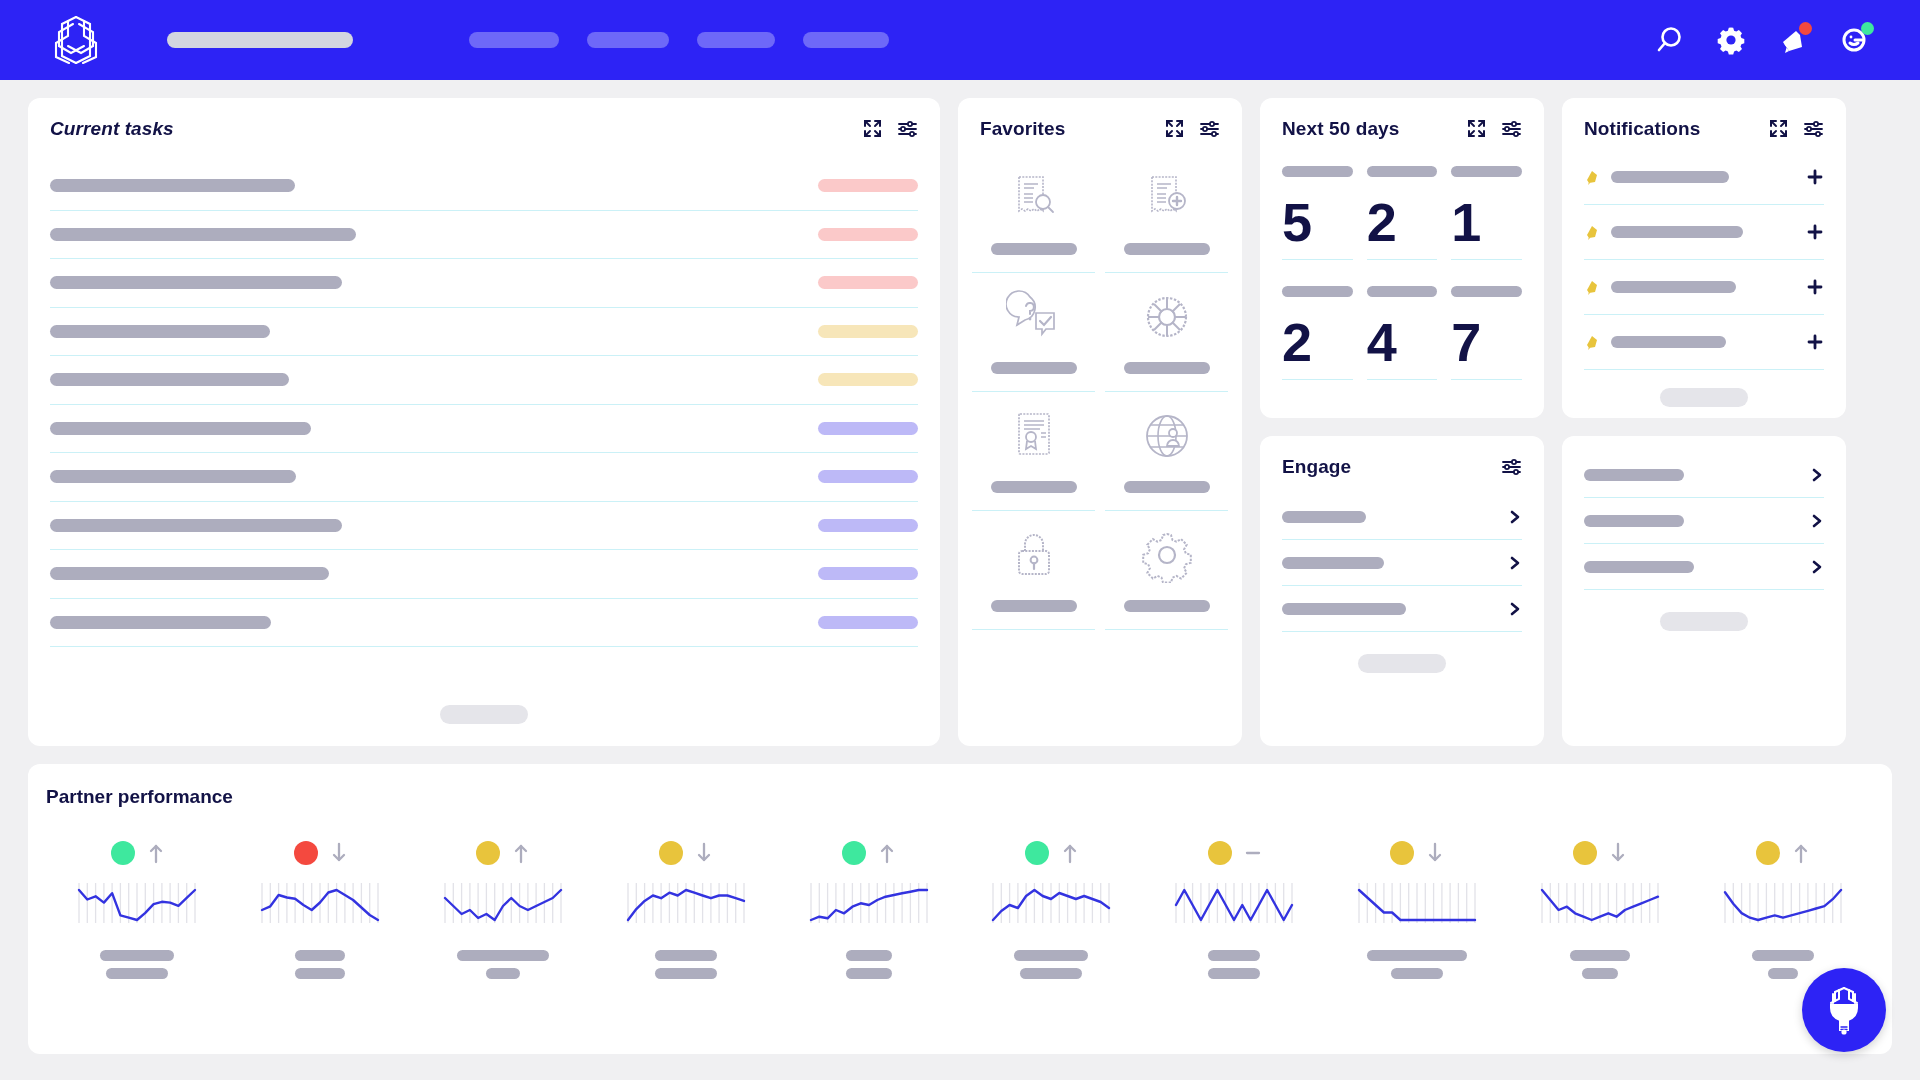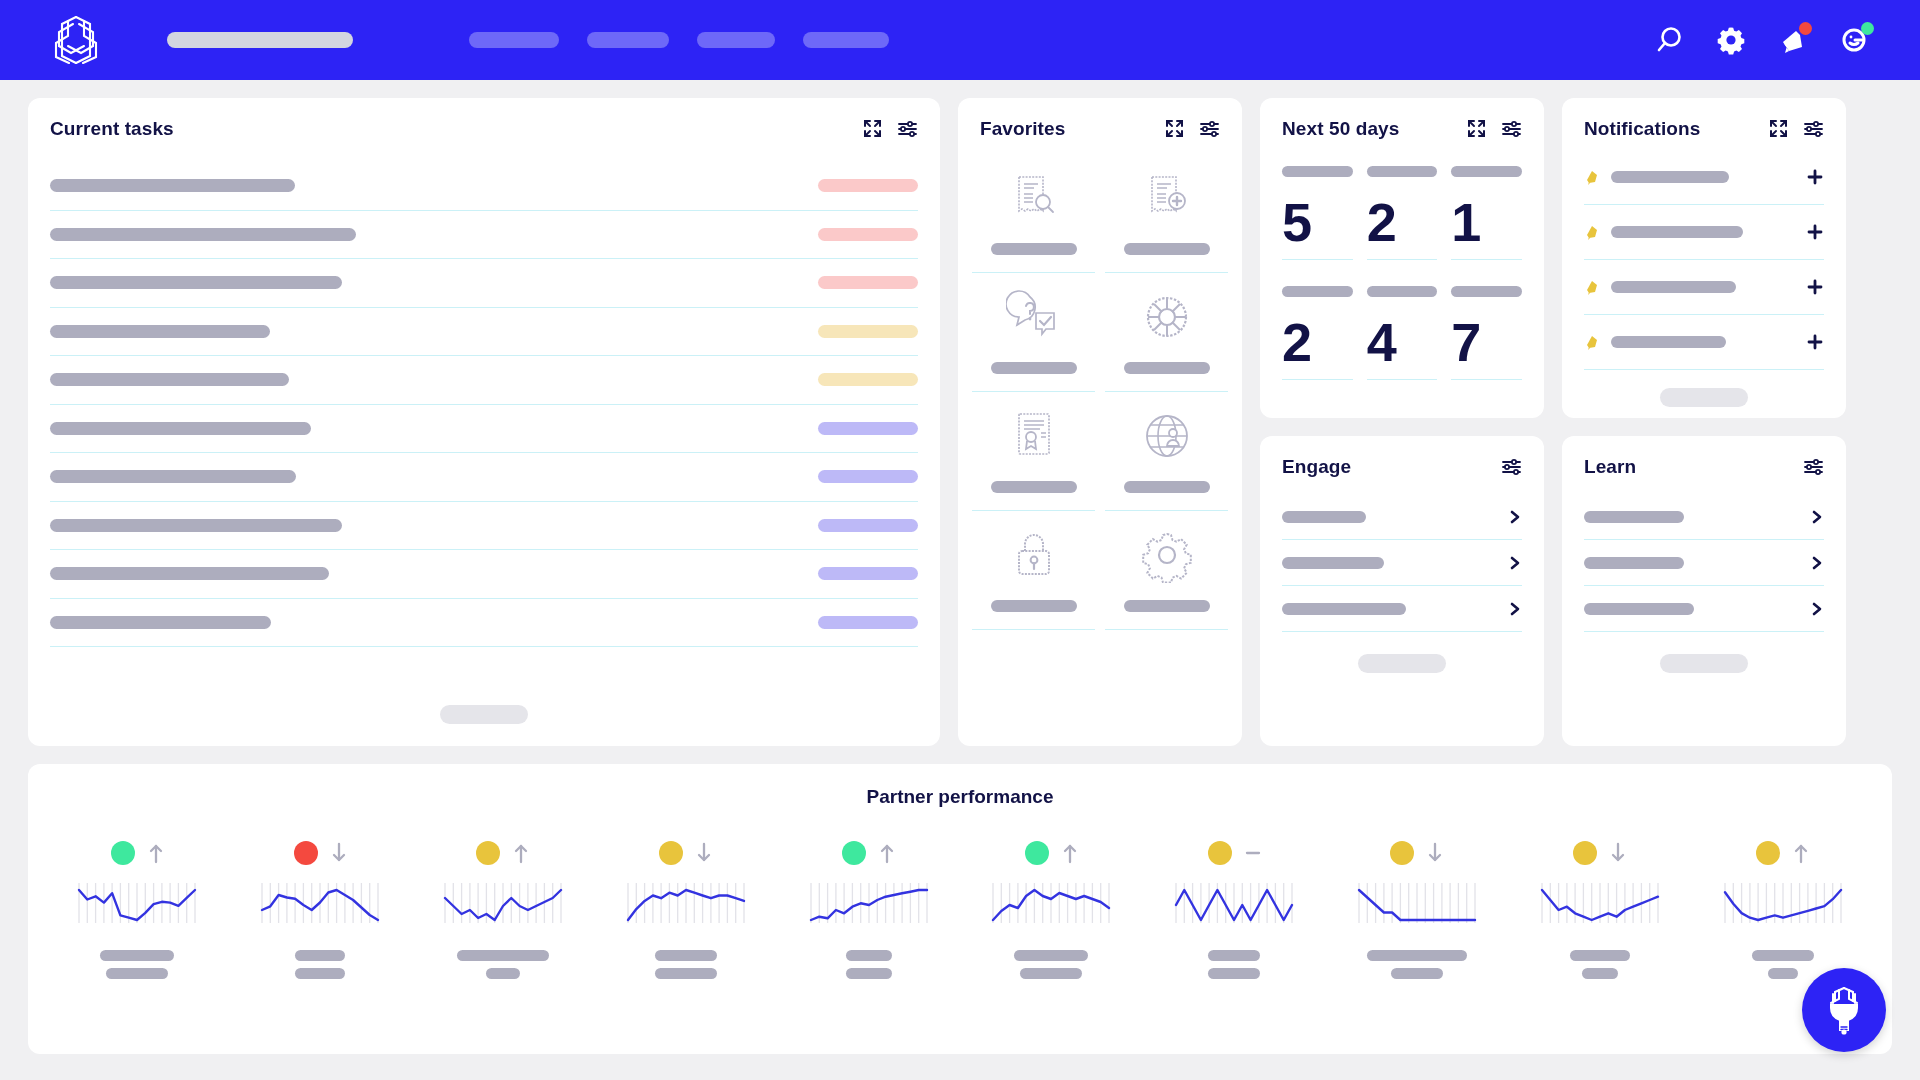--- a/index.html
+++ b/index.html
@@ -53,21 +53,21 @@
   .head-icons { display: flex; gap: 14px; align-items: center; }
   .hicon { width: 21px; height: 21px; cursor: pointer; }
   .hicon svg { width: 21px; height: 21px; display: block; }
   .divider { height: 1px; background: #CBF1F7; width: 100%; }
   .bar { background: #ADADBE; border-radius: 7px; height: 13px; }
   .pill-lg {
     background: #E5E5EA; border-radius: 10px; height: 19px; width: 88px;
     margin: 0 auto;
   }
   
-  .col-tasks { width: 912px; height: 648px; }
+  .col-tasks { width: 912px; height: 648px; font-style: italic; }
   .task-list { padding: 22px 22px 0 22px; }
   .task-row {
     display: flex; align-items: center; height: 47.5px;
     justify-content: space-between;
   }
   .task-status { height: 13px; width: 100px; border-radius: 7px; flex: 0 0 auto; }
   .tasks-footer { position: absolute; bottom: 22px; left: 0; right: 0; }
   
   .col-fav { width: 284px; height: 648px; }
   .fav-grid {
@@ -120,21 +120,21 @@
   .chev { margin-left: auto; width: 14px; height: 16px; cursor: pointer; }
   .chev svg { width: 14px; height: 16px; display: block; }
   .link-rule { height: 1px; background: #CBF1F7; }
   .link-foot { margin-top: 22px; }
   
   .perf-card {
     margin-top: 18px; width: 100%; height: 290px;
     padding: 22px 18px 0 18px;
   }
   .perf-title {
-    text-align: center; font-size: 19px; font-weight: bold; color: #121246;
+    text-align: left; font-size: 19px; font-weight: bold; color: #121246;
   }
   .perf-grid { display: flex; margin-top: 30px; }
   .perf-item {
     flex: 1; display: flex; flex-direction: column; align-items: center;
   }
   .perf-ind { display: flex; align-items: center; gap: 13px; height: 30px; }
   .dot { width: 24px; height: 24px; border-radius: 50%; }
   .arrow { width: 16px; height: 22px; }
   .arrow svg { width: 16px; height: 22px; display: block; }
   .spark { margin-top: 14px; width: 120px; height: 42px; }
@@ -644,35 +644,20 @@
                 </span>
               </div>
               <div class="divider"></div>
             </div>
         <div class="notif-foot">
           <div class="pill-lg"></div>
         </div>
       </section>
 
       <section class="card card-learn">
-        <div class="card-head">
-          <h2 class="card-title">Learn</h2>
-          <div class="head-icons">
-            <span class="hicon">
-              <svg viewBox="0 0 21 21" fill="none" stroke="#121246" stroke-width="1.8" stroke-linecap="round">
-                <path d="M2 6 H19"></path>
-                    <path d="M2 11 H19"></path>
-                    <path d="M2 16 H19"></path>
-                <circle cx="13" cy="6" r="2.1" fill="#fff"></circle>
-                <circle cx="6" cy="11" r="2.1" fill="#fff"></circle>
-                <circle cx="15" cy="16" r="2.1" fill="#fff"></circle>
-              </svg>
-            </span>
-          </div>
-        </div>
         <div class="link-list" id="learn-list">
               <div class="link-row">
                 <span class="link-bar" style="width:100px"></span>
                 <span class="chev">
                   <svg viewBox="0 0 14 16" fill="none" stroke="#121246" stroke-width="2.6" stroke-linecap="round" stroke-linejoin="round">
                     <path d="M4 3 L10 8 L4 13"></path>
                   </svg>
                 </span>
               </div>
               <div class="link-rule"></div>

